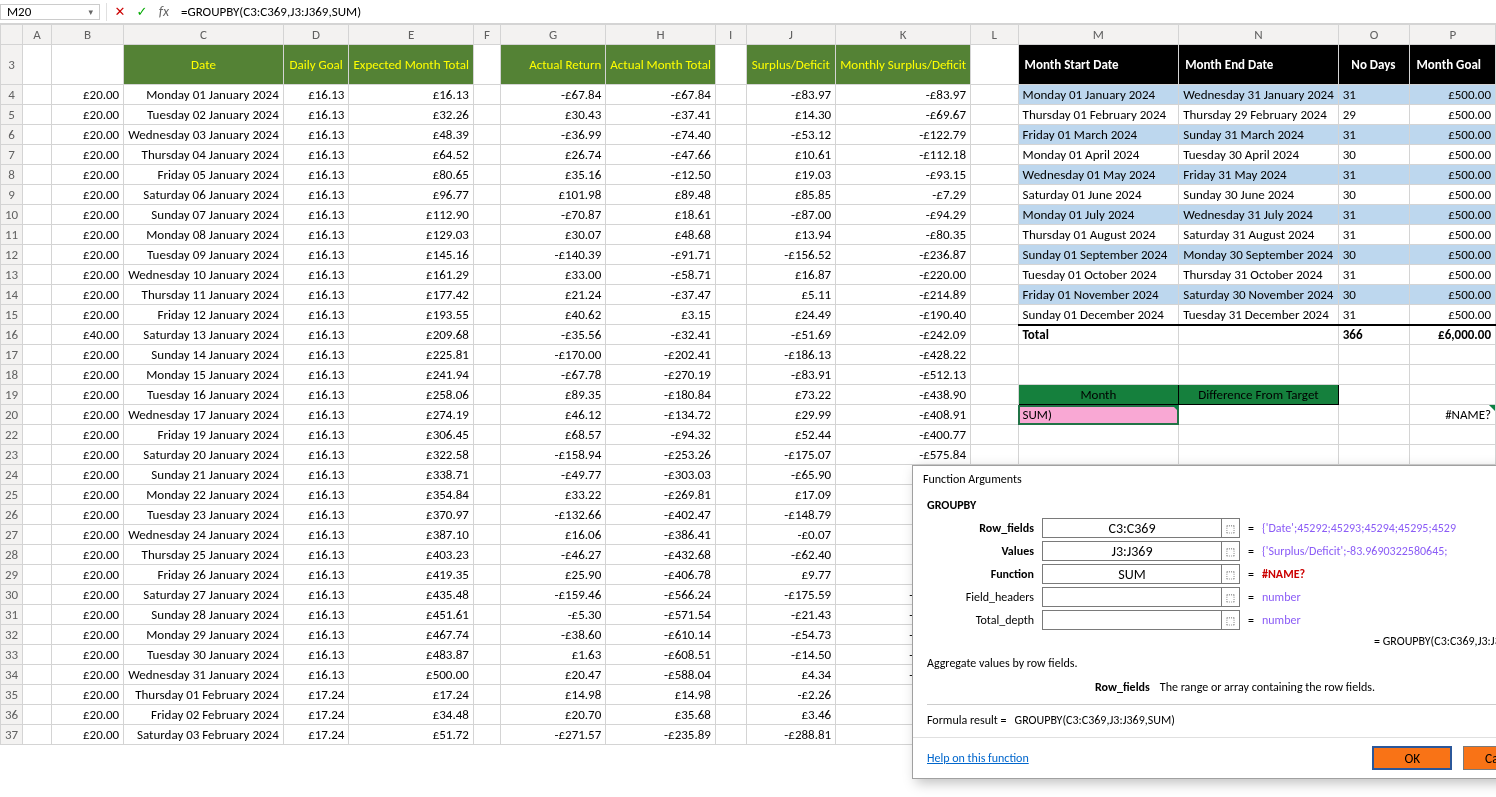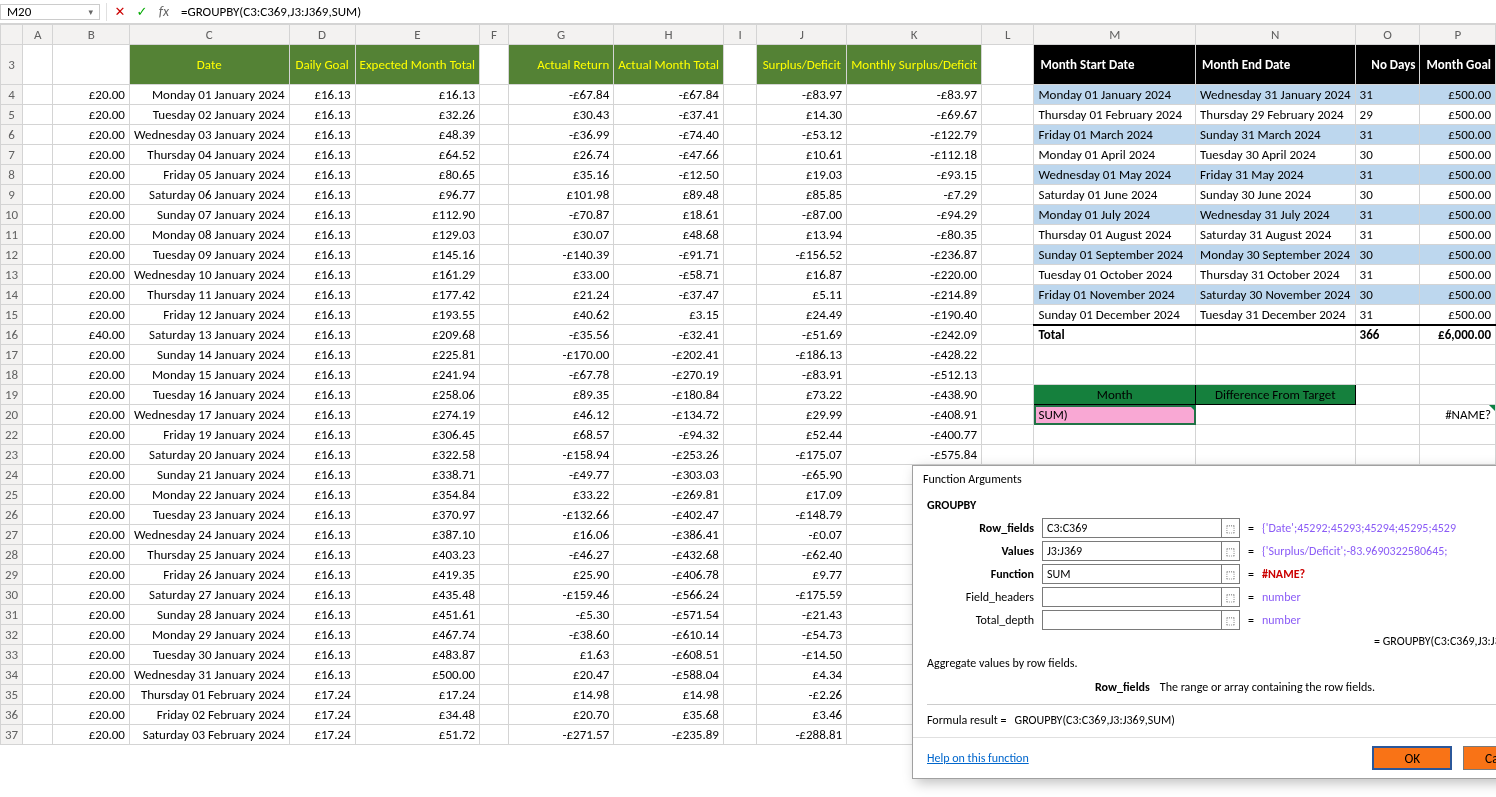--- a/index.html
+++ b/index.html
@@ -22,21 +22,21 @@
 table { border-collapse:collapse; table-layout:fixed; }
 th, td { border:1px solid #d4d4d4; height:20px; padding:0 4px; font-size:13px; white-space:nowrap; overflow:hidden; text-overflow:clip; }
 th { background:#f3f2f1; font-weight:normal; color:#616161; text-align:center; }
 td { text-align:right; }
 col.wA{width:18px}col.wB{width:80px}col.wC{width:190px}col.wD{width:80px}col.wE{width:80px}col.wF{width:18px}
 col.wG{width:80px}col.wH{width:100px}col.wI{width:18px}col.wJ{width:110px}col.wK{width:100px}col.wL{width:65px}
 col.wM{width:190px}col.wN{width:190px}col.wO{width:80px}col.wP{width:100px}
 
 .hdr-green { background:#548235; color:#ffff00; text-align:center; vertical-align:middle; height:40px; }
 .hdr-black { background:#000; color:#fff; font-weight:bold; text-align:left; padding-left:6px; }
-.hdr-black.r { text-align:right; padding-right:4px;}
+.hdr-black.r { text-align:right; padding-right:14px;}
 .alt { background:#bdd7ee; }
 .sel-cell { outline:2px solid #217346; outline-offset:-2px; background:#f9a8d4; }
 td.txt{text-align:left;}
 .corner{background:#f3f2f1;border-right:1px solid #d4d4d4;border-bottom:1px solid #d4d4d4;}
 
 
 .hdr-blue-sel { background:#15803d; text-align:center; font-weight:normal; border:1px solid #000;}
 .err { text-align:right; }
 .tri { position:relative; }
 .tri::after{content:"";position:absolute;top:0;right:0;border-top:6px solid #0b8043;border-left:6px solid transparent;}
@@ -44,21 +44,21 @@
 
 .dlg { position:absolute; top:465px; left:912px; width:646px; background:#fff; border:1px solid #a0a0a0; box-shadow:4px 4px 12px rgba(0,0,0,.25); font-size:12px; }
 .dlg-title { display:flex; justify-content:space-between; align-items:center; padding:6px 10px; }
 .dlg-title .x { color:#666; cursor:pointer; }
 .dlg-body { padding:6px 14px 10px 14px; }
 .fn-name { font-weight:bold; margin-bottom:6px; }
 .arg-row { display:flex; align-items:center; margin:3px 0; }
 .arg-label { width:115px; text-align:right; padding-right:8px; font-weight:bold; }
 .arg-row:nth-child(n+4) .arg-label{font-weight:normal;}
 .arg-input { width:180px; height:20px; border:1px solid #7a7a7a; padding:0 4px; font-size:12px; display:flex; align-items:center; justify-content:space-between;}
-.arg-input input{border:none;outline:none;width:100%;font-size:12px;}
+.arg-input input{border:none;outline:none;width:100%;font-size:14px;text-align:center;}
 .arg-collapse { width:18px; height:20px; border:1px solid #7a7a7a; border-left:none; display:flex; align-items:center; justify-content:center; font-size:10px; color:#333; cursor:pointer; }
 .arg-eq { margin:0 8px; }
 .arg-val { color:#8b5cf6; }
 .arg-val.err { color:#c00; font-weight:bold; }
 .dlg-sep { border-top:1px solid #ccc; margin:8px 0; }
 .dlg-desc { text-align:right; margin:4px 0 8px; }
 .dlg-row-desc { display:flex; justify-content:center; gap:10px; margin-bottom:10px;}
 .dlg-row-desc b{font-weight:bold;}
 .dlg-foot { display:flex; justify-content:space-between; align-items:center; padding:8px 14px; border-top:1px solid #e0e0e0; }
 .dlg-foot a { color:#0066cc; text-decoration:underline; cursor:pointer; }

